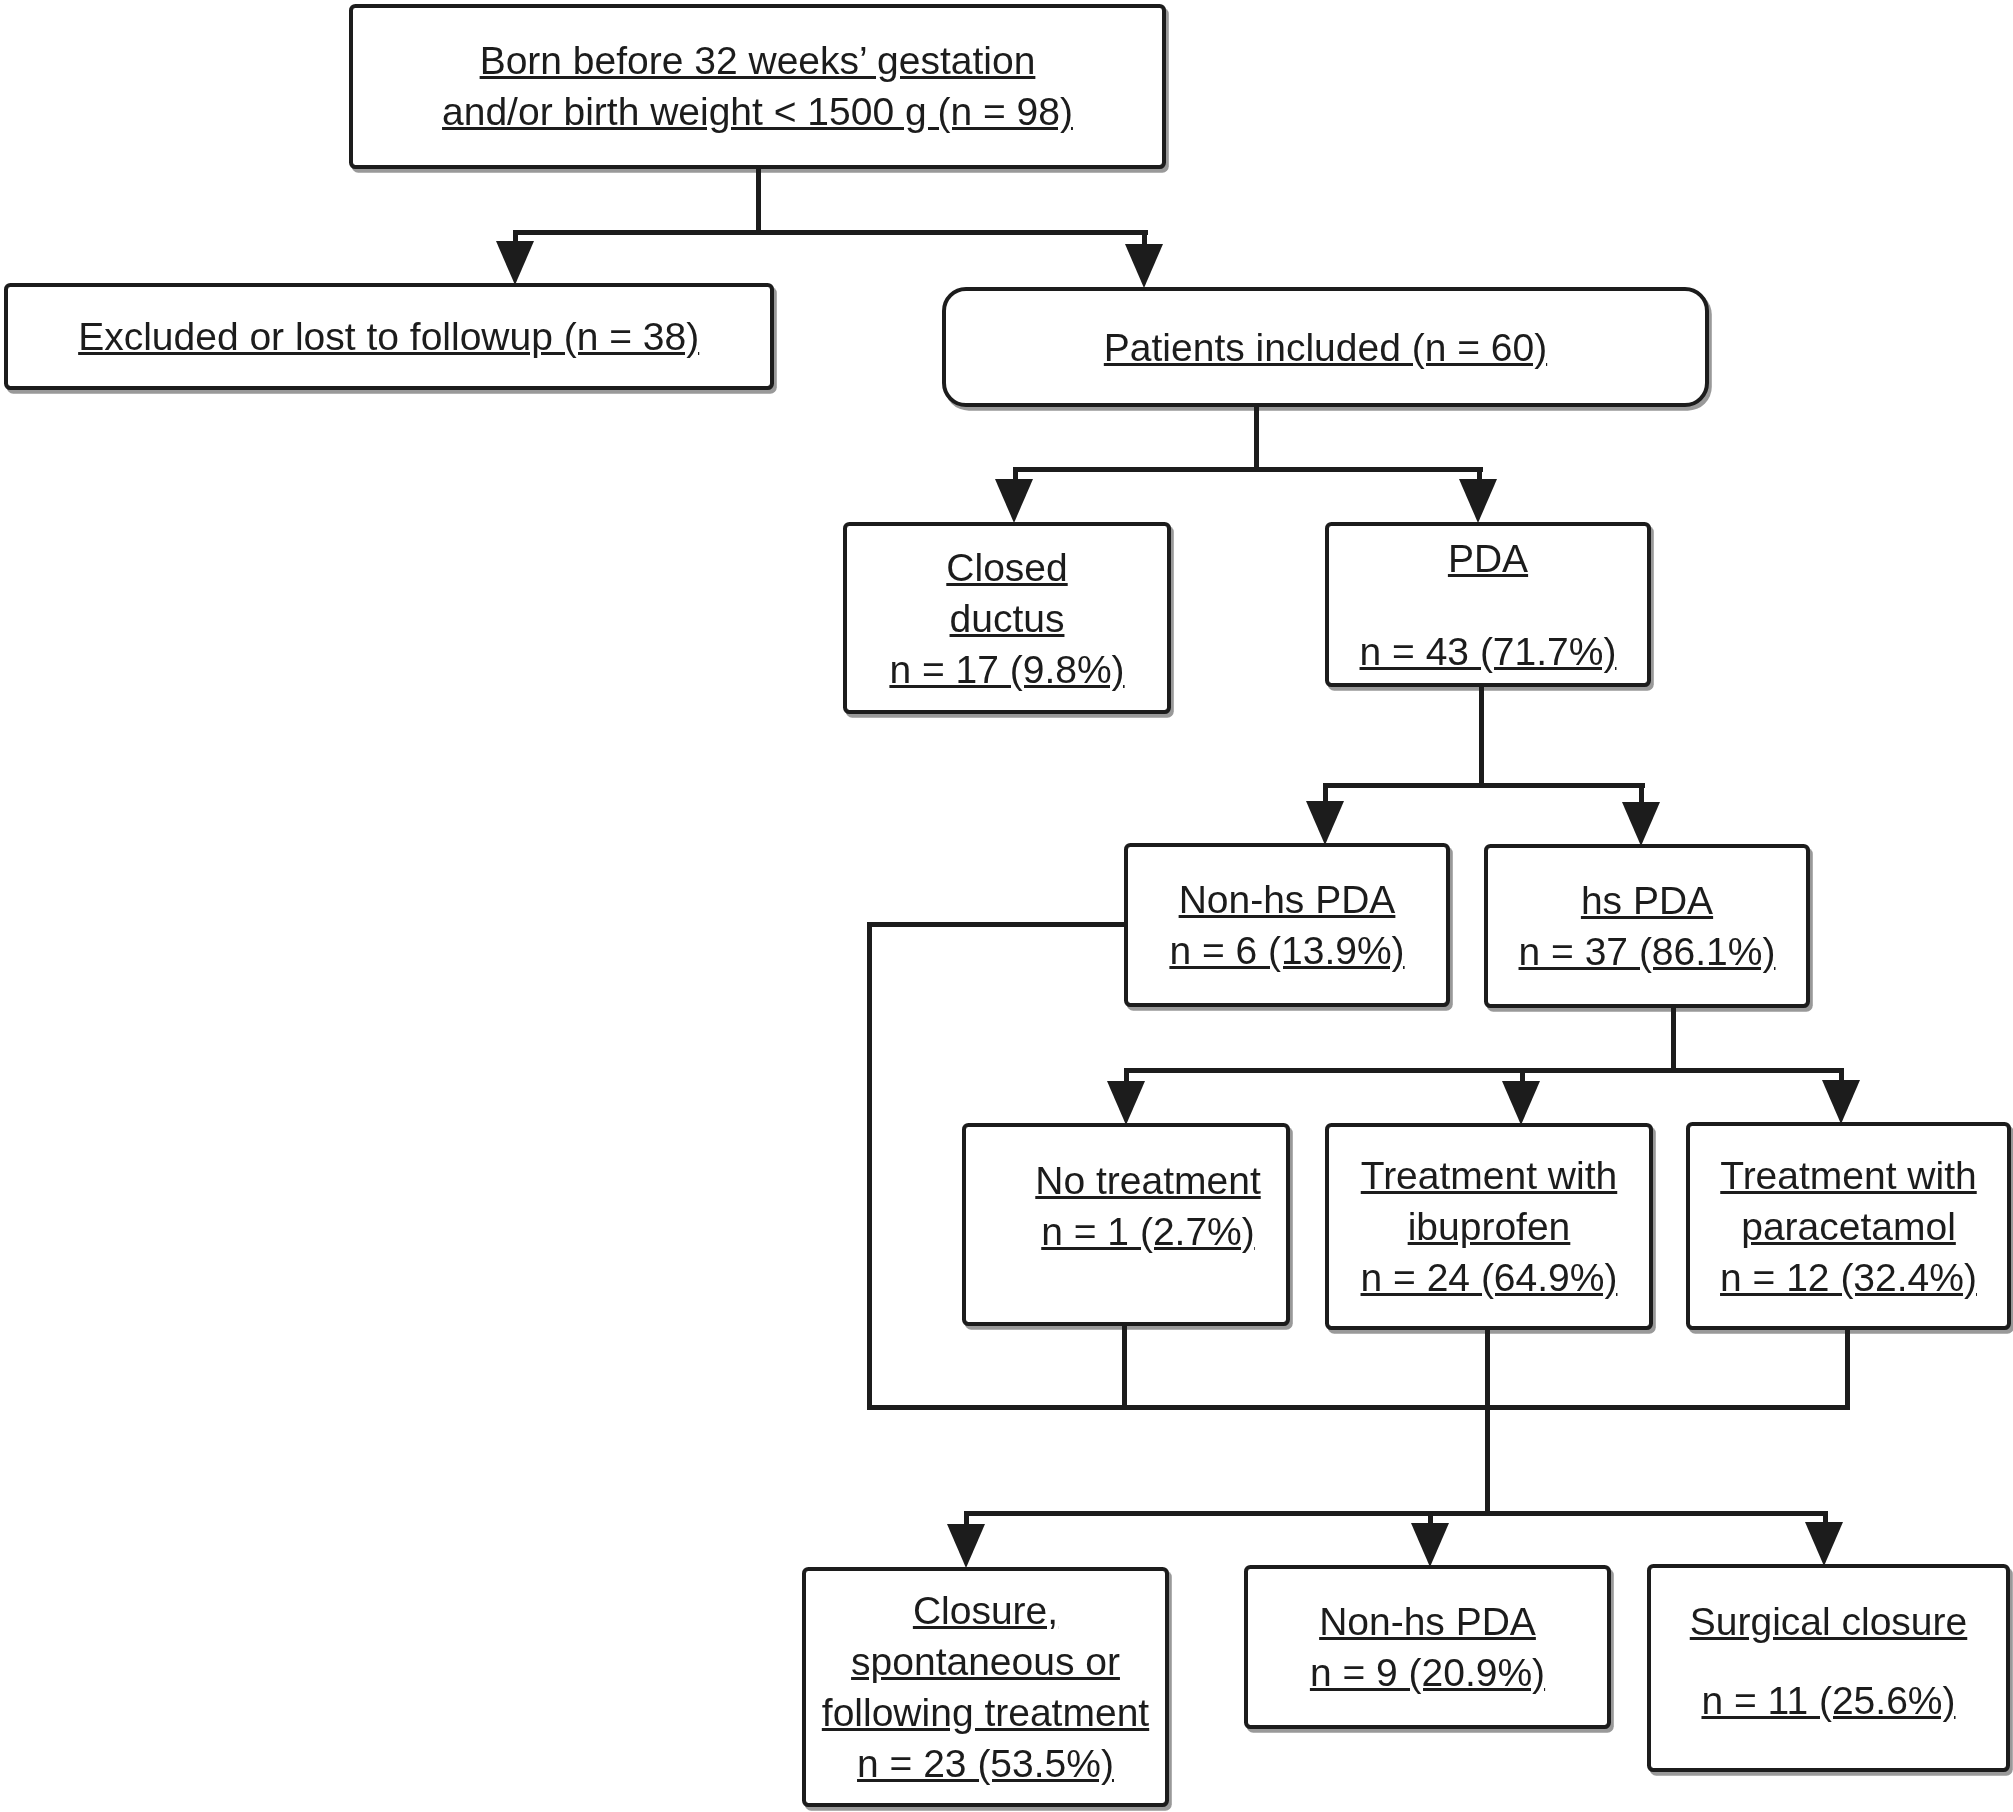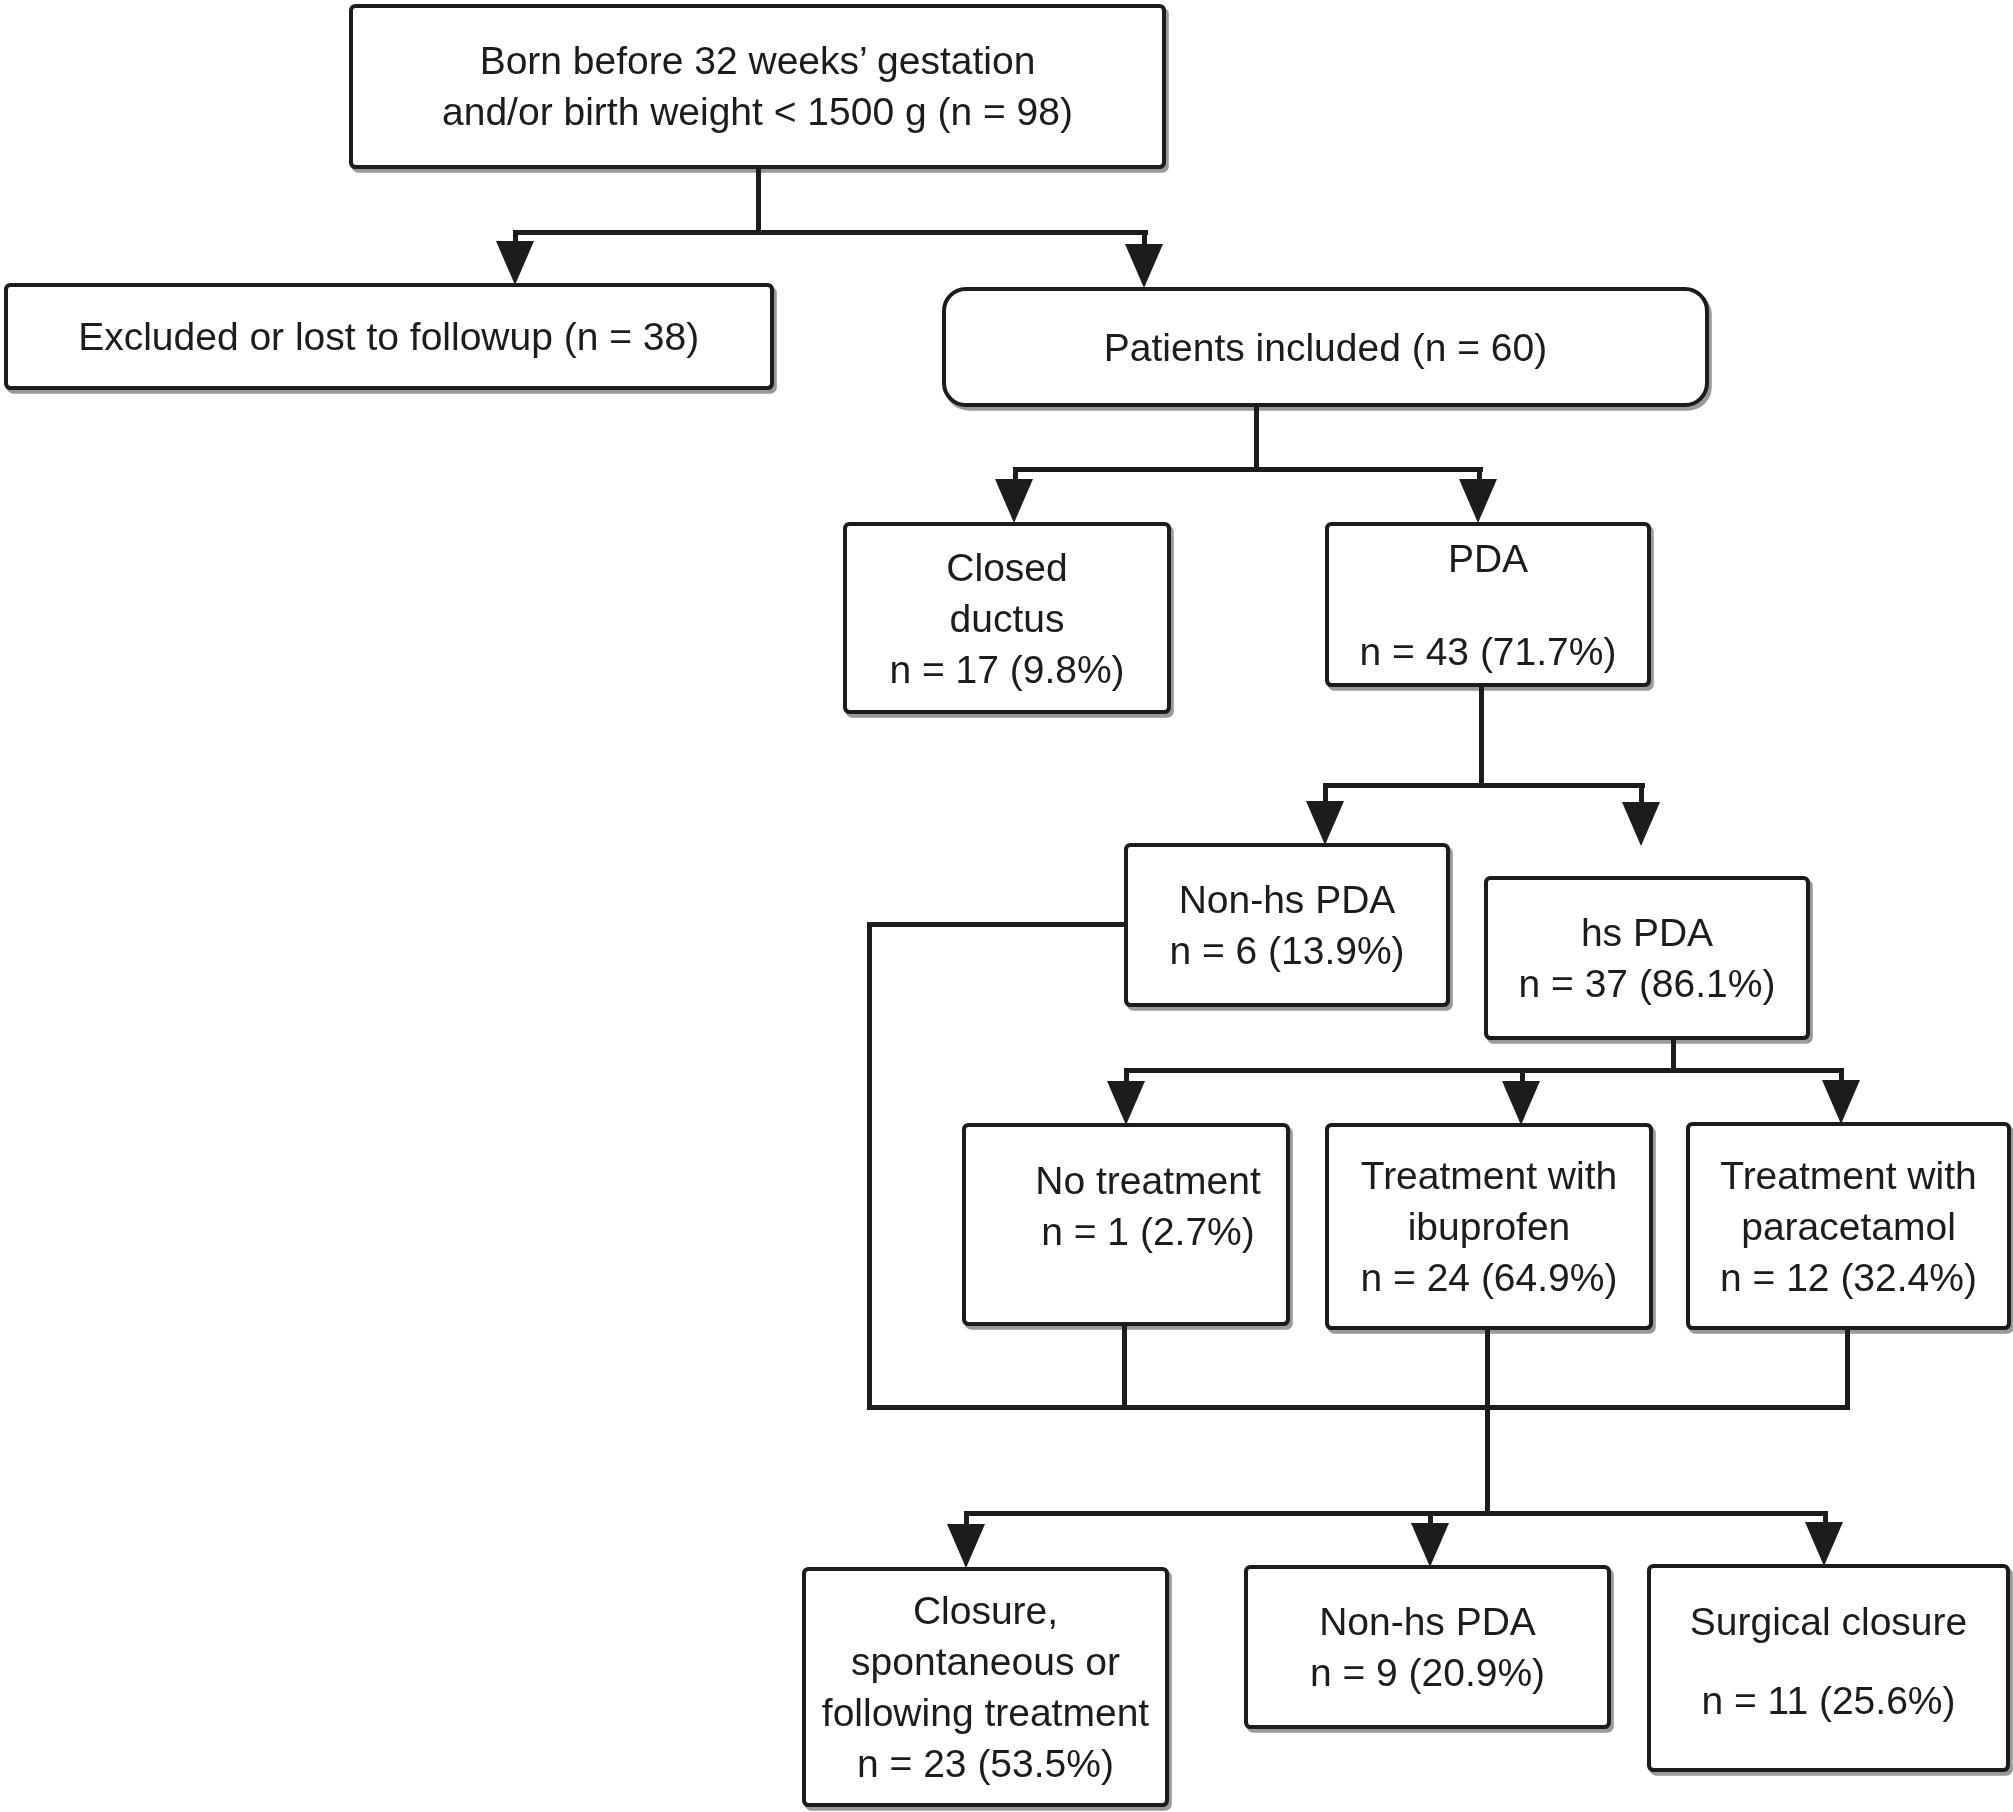--- a/index.html
+++ b/index.html
@@ -20,39 +20,40 @@
     background: #ffffff;
     box-shadow: 2.8px 3.7px 0 rgba(28,28,28,0.45);
     display: flex;
     flex-direction: column;
     align-items: center;
     justify-content: center;
     text-align: center;
     font-size: 39px;
     line-height: 51px;
     z-index: 2;
+    text-decoration: underline;
   }
   .box.v-top { justify-content: flex-start; padding-top: 27.5px; }
   .hline, .vline { position: absolute; background: var(--ink); z-index: 1; }
   .ah {
     position: absolute;
     width: 0; height: 0;
     border-left: 19px solid transparent;
     border-right: 19px solid transparent;
     border-top: 44px solid var(--ink);
     z-index: 1;
   }
   
   .b-top      { left: 349px;  top: 3.7px;    width: 817px; height: 165px; }
   .b-excl     { left: 3.7px;    top: 283px;  width: 770px; height: 107px; }
   .b-incl     { left: 942px; top: 287px;  width: 767px; height: 120px; border-radius: 24px; }
   .b-closed   { left: 843px;  top: 522px;  width: 328px; height: 192px; }
   .b-pda      { left: 1325px; top: 522px;  width: 326px; height: 165px; gap: 42px; }
   .b-nonhs    { left: 1124px; top: 843px;  width: 326px; height: 164px; }
-  .b-hspda    { left: 1484px; top: 844px;  width: 326px; height: 164px; margin-top: 32px; }
+  .b-hspda    { left: 1484px; top: 844px;  width: 326px; height: 164px; }
   .b-notreat  { left: 962px; top: 1123px; width: 328px; height: 203px; padding-left: 44px; }
   .b-ibu      { left: 1325px; top: 1123px; width: 328px; height: 207px; }
   .b-para     { left: 1686px; top: 1122px; width: 325px; height: 208px; }
   .b-closure  { left: 802px;  top: 1567px; width: 367px; height: 240px; }
   .b-nonhs2   { left: 1244px; top: 1565px; width: 367px; height: 164px; }
   .b-surg     { left: 1647px; top: 1564px; width: 363px; height: 208px; gap: 28px; }
 </style>
 </head>
 <body>
 

